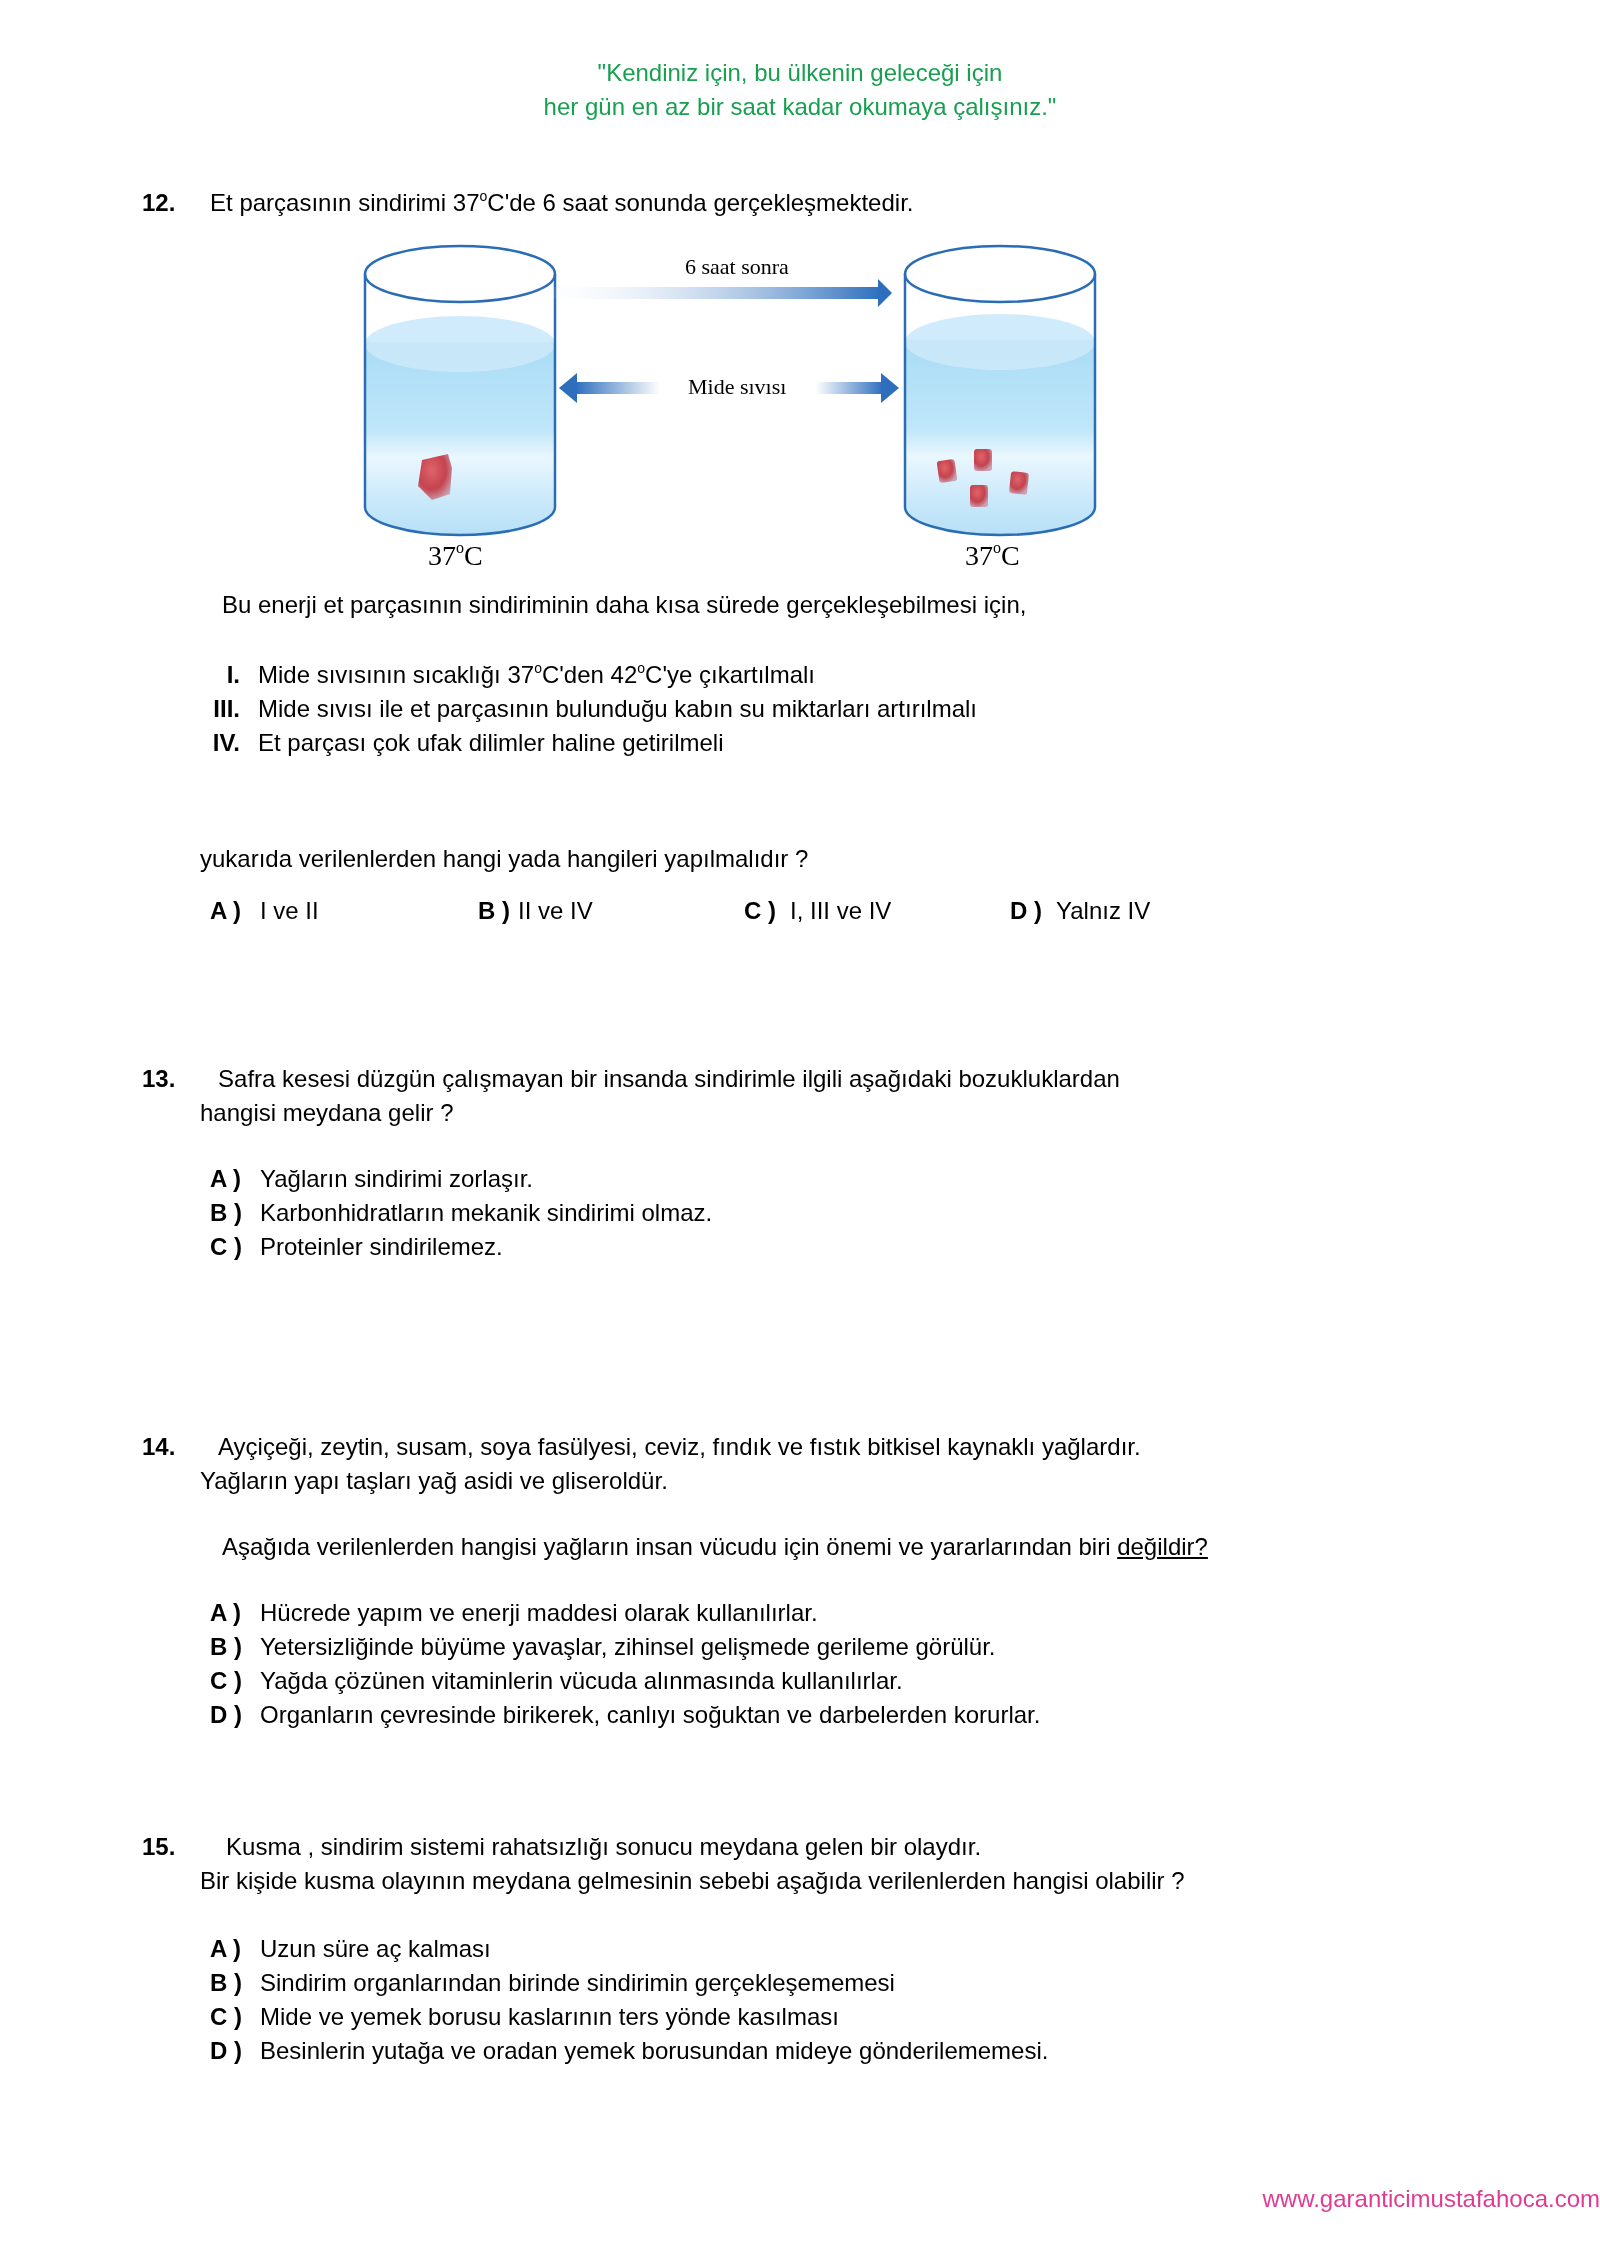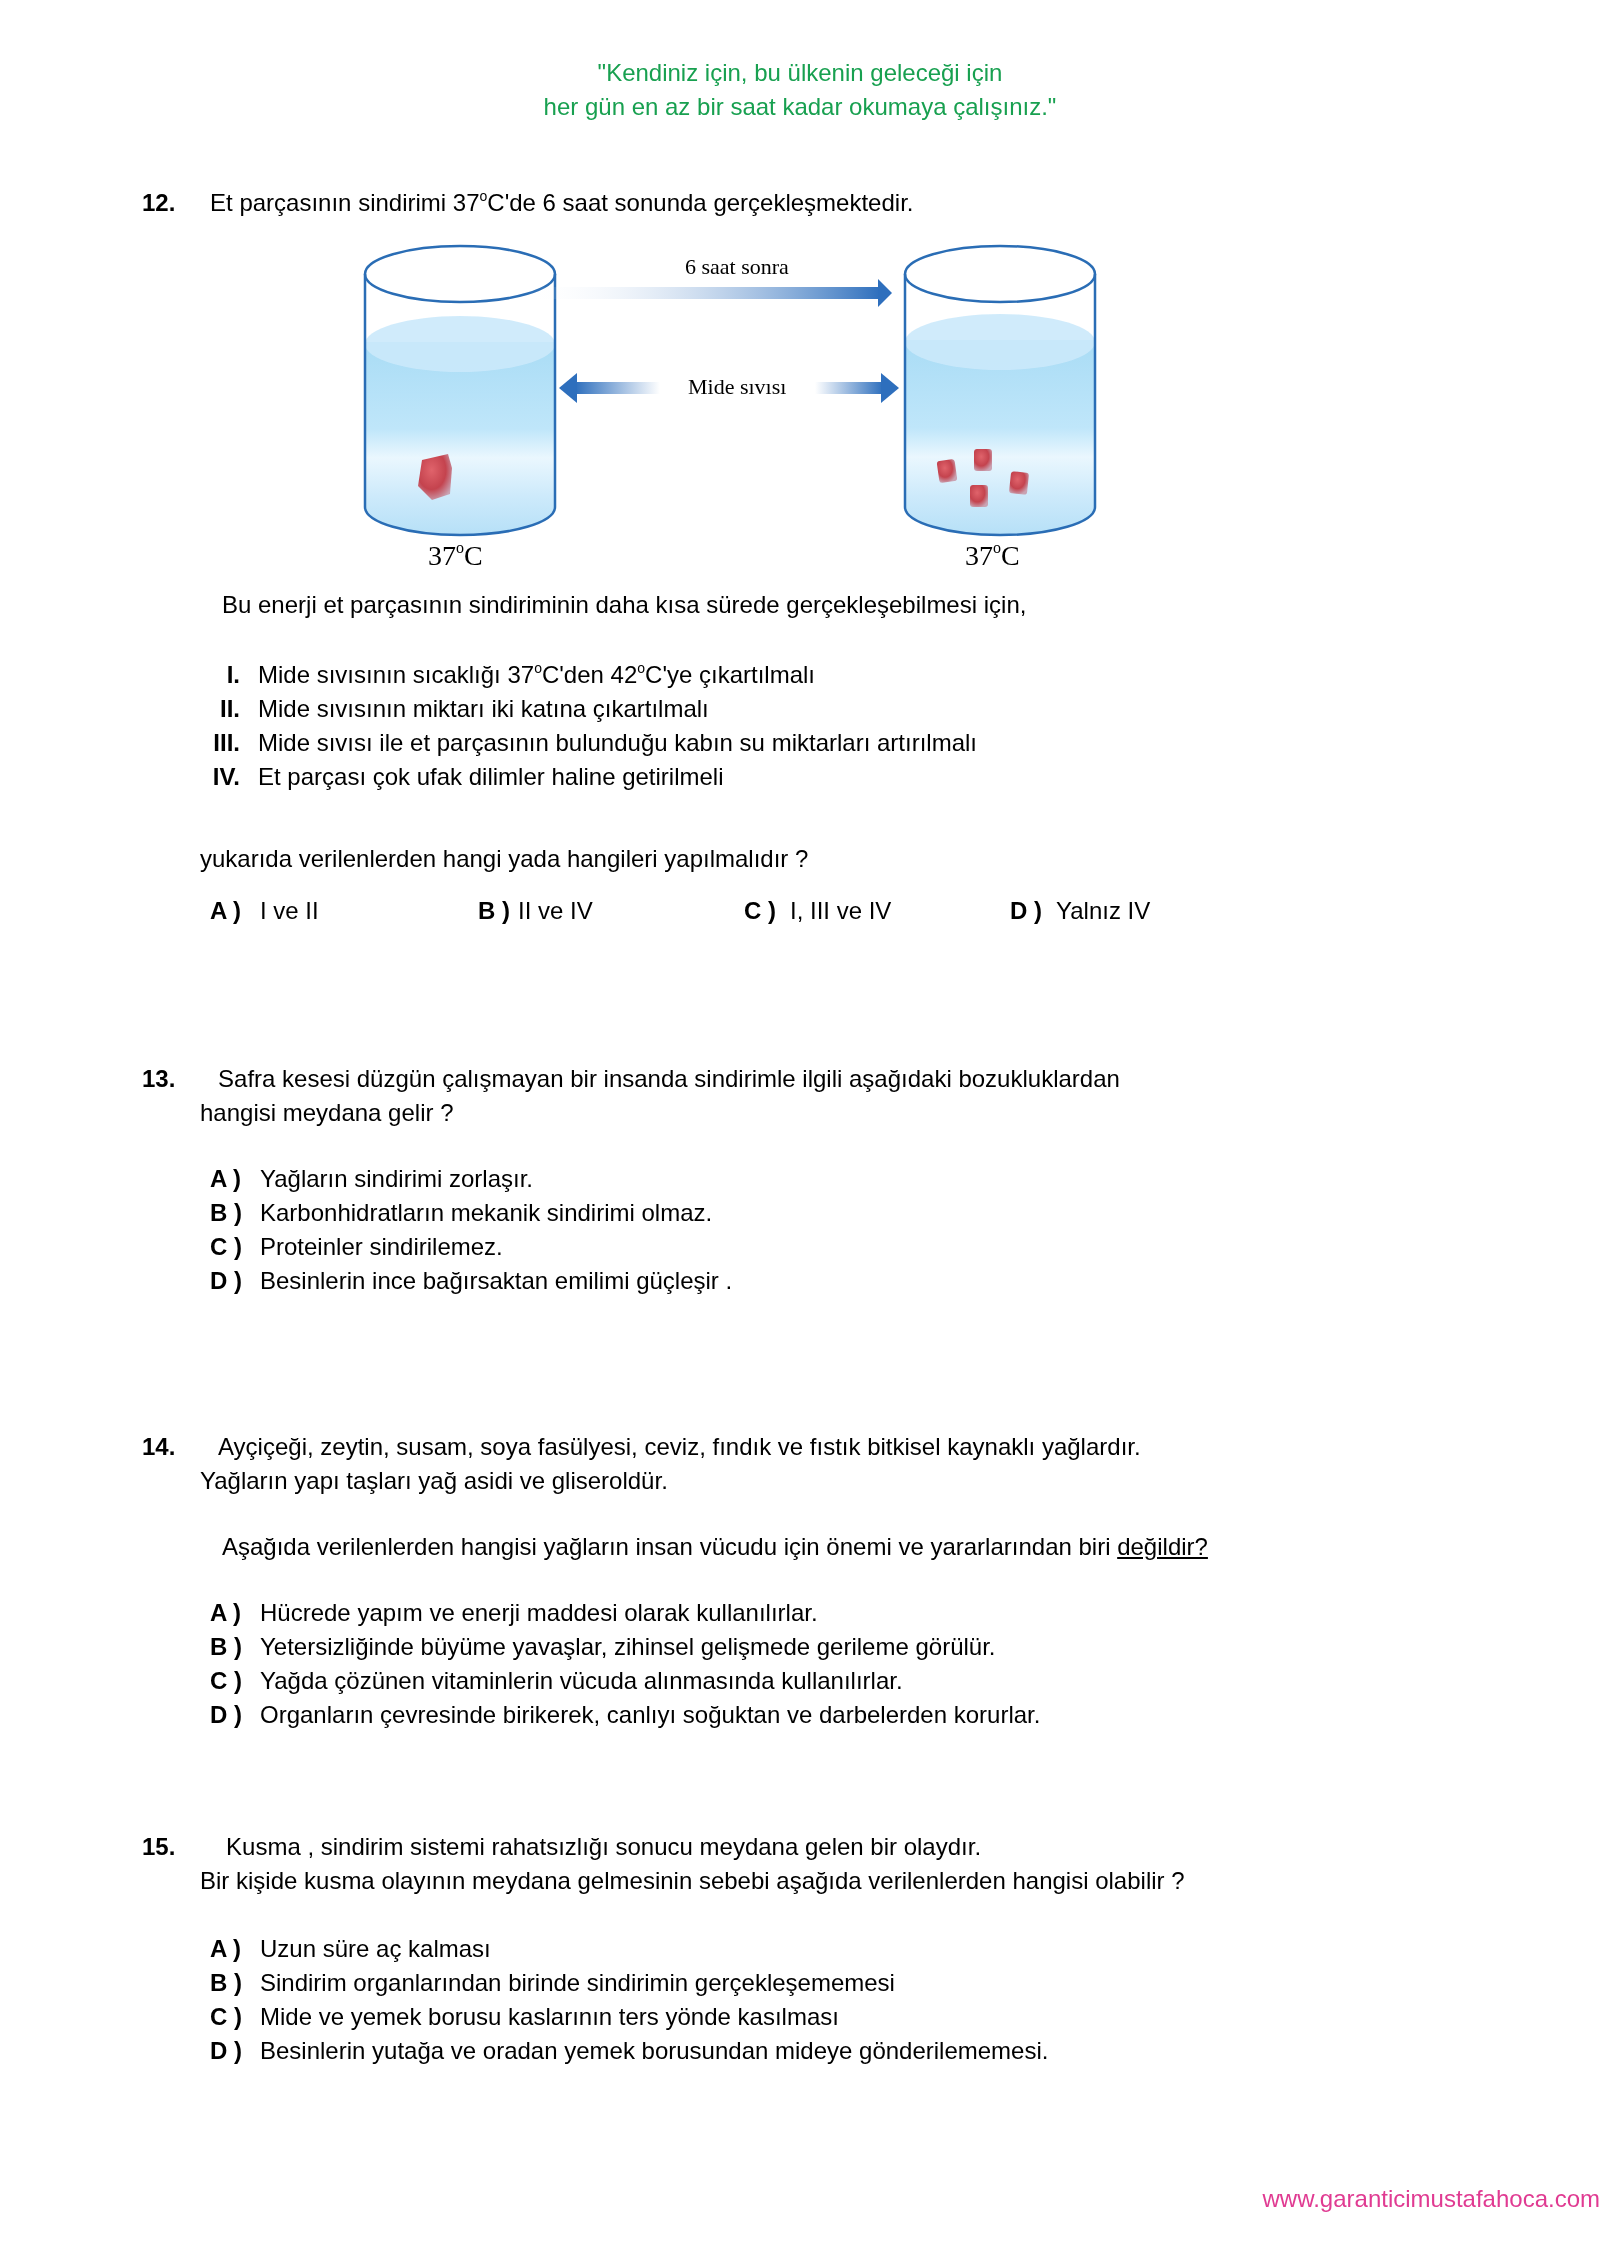--- a/index.html
+++ b/index.html
@@ -110,23 +110,20 @@
     </div>
   </div>
 
   <div class="abs txt" style="left:222px; top:588px;">Bu enerji et parçasının sindiriminin daha kısa sürede gerçekleşebilmesi için,</div>
 
   <div class="abs txt" style="left:200px; top:658px;">
     <div>
       <span class="roman">I.</span><span>Mide sıvısının sıcaklığı 37</span><sup>o</sup><span>C'den 42</span><sup>o</sup><span>C'ye çıkartılmalı</span>
     </div>
     <div>
-      <span class="roman">II.</span><span>Mide sıvısının miktarı iki katına çıkartılmalı</span>
-    </div>
-    <div>
       <span class="roman">III.</span><span>Mide sıvısı ile et parçasının bulunduğu kabın su miktarları artırılmalı</span>
     </div>
     <div>
       <span class="roman">IV.</span><span>Et parçası çok ufak dilimler haline getirilmeli</span>
     </div>
   </div>
 
   <div class="abs txt" style="left:200px; top:826px;margin-top:16px;">yukarıda verilenlerden hangi yada hangileri yapılmalıdır ?</div>
 
   <div class="abs txt" style="left:210px; top:894px;">
@@ -146,21 +143,20 @@
 <div>
   <div class="abs txt" style="left:142px; top:1062px;">
     <span class="qnum">13.</span>
     <span style="margin-left:36px;">Safra kesesi düzgün çalışmayan bir insanda sindirimle ilgili aşağıdaki bozukluklardan</span>
   </div>
   <div class="abs txt" style="left:200px; top:1096px;">hangisi meydana gelir ?</div>
   <div class="abs txt" style="left:210px; top:1162px;">
     <div><span class="opt-letter">A )</span><span>Yağların sindirimi zorlaşır.</span></div>
     <div><span class="opt-letter">B )</span><span>Karbonhidratların mekanik sindirimi olmaz.</span></div>
     <div><span class="opt-letter">C )</span><span>Proteinler sindirilemez.</span></div>
-    <div><span class="opt-letter">D )</span><span>Besinlerin ince bağırsaktan emilimi güçleşir .</span></div>
   </div>
 </div>
 
 <div>
   <div class="abs txt" style="left:142px; top:1430px;">
     <span class="qnum">14.</span>
     <span style="margin-left:36px;">Ayçiçeği, zeytin, susam, soya fasülyesi, ceviz, fındık ve fıstık bitkisel kaynaklı yağlardır.</span>
   </div>
   <div class="abs txt" style="left:200px; top:1464px;">Yağların yapı taşları yağ asidi ve gliseroldür.</div>
   <div class="abs txt" style="left:222px; top:1530px;">

